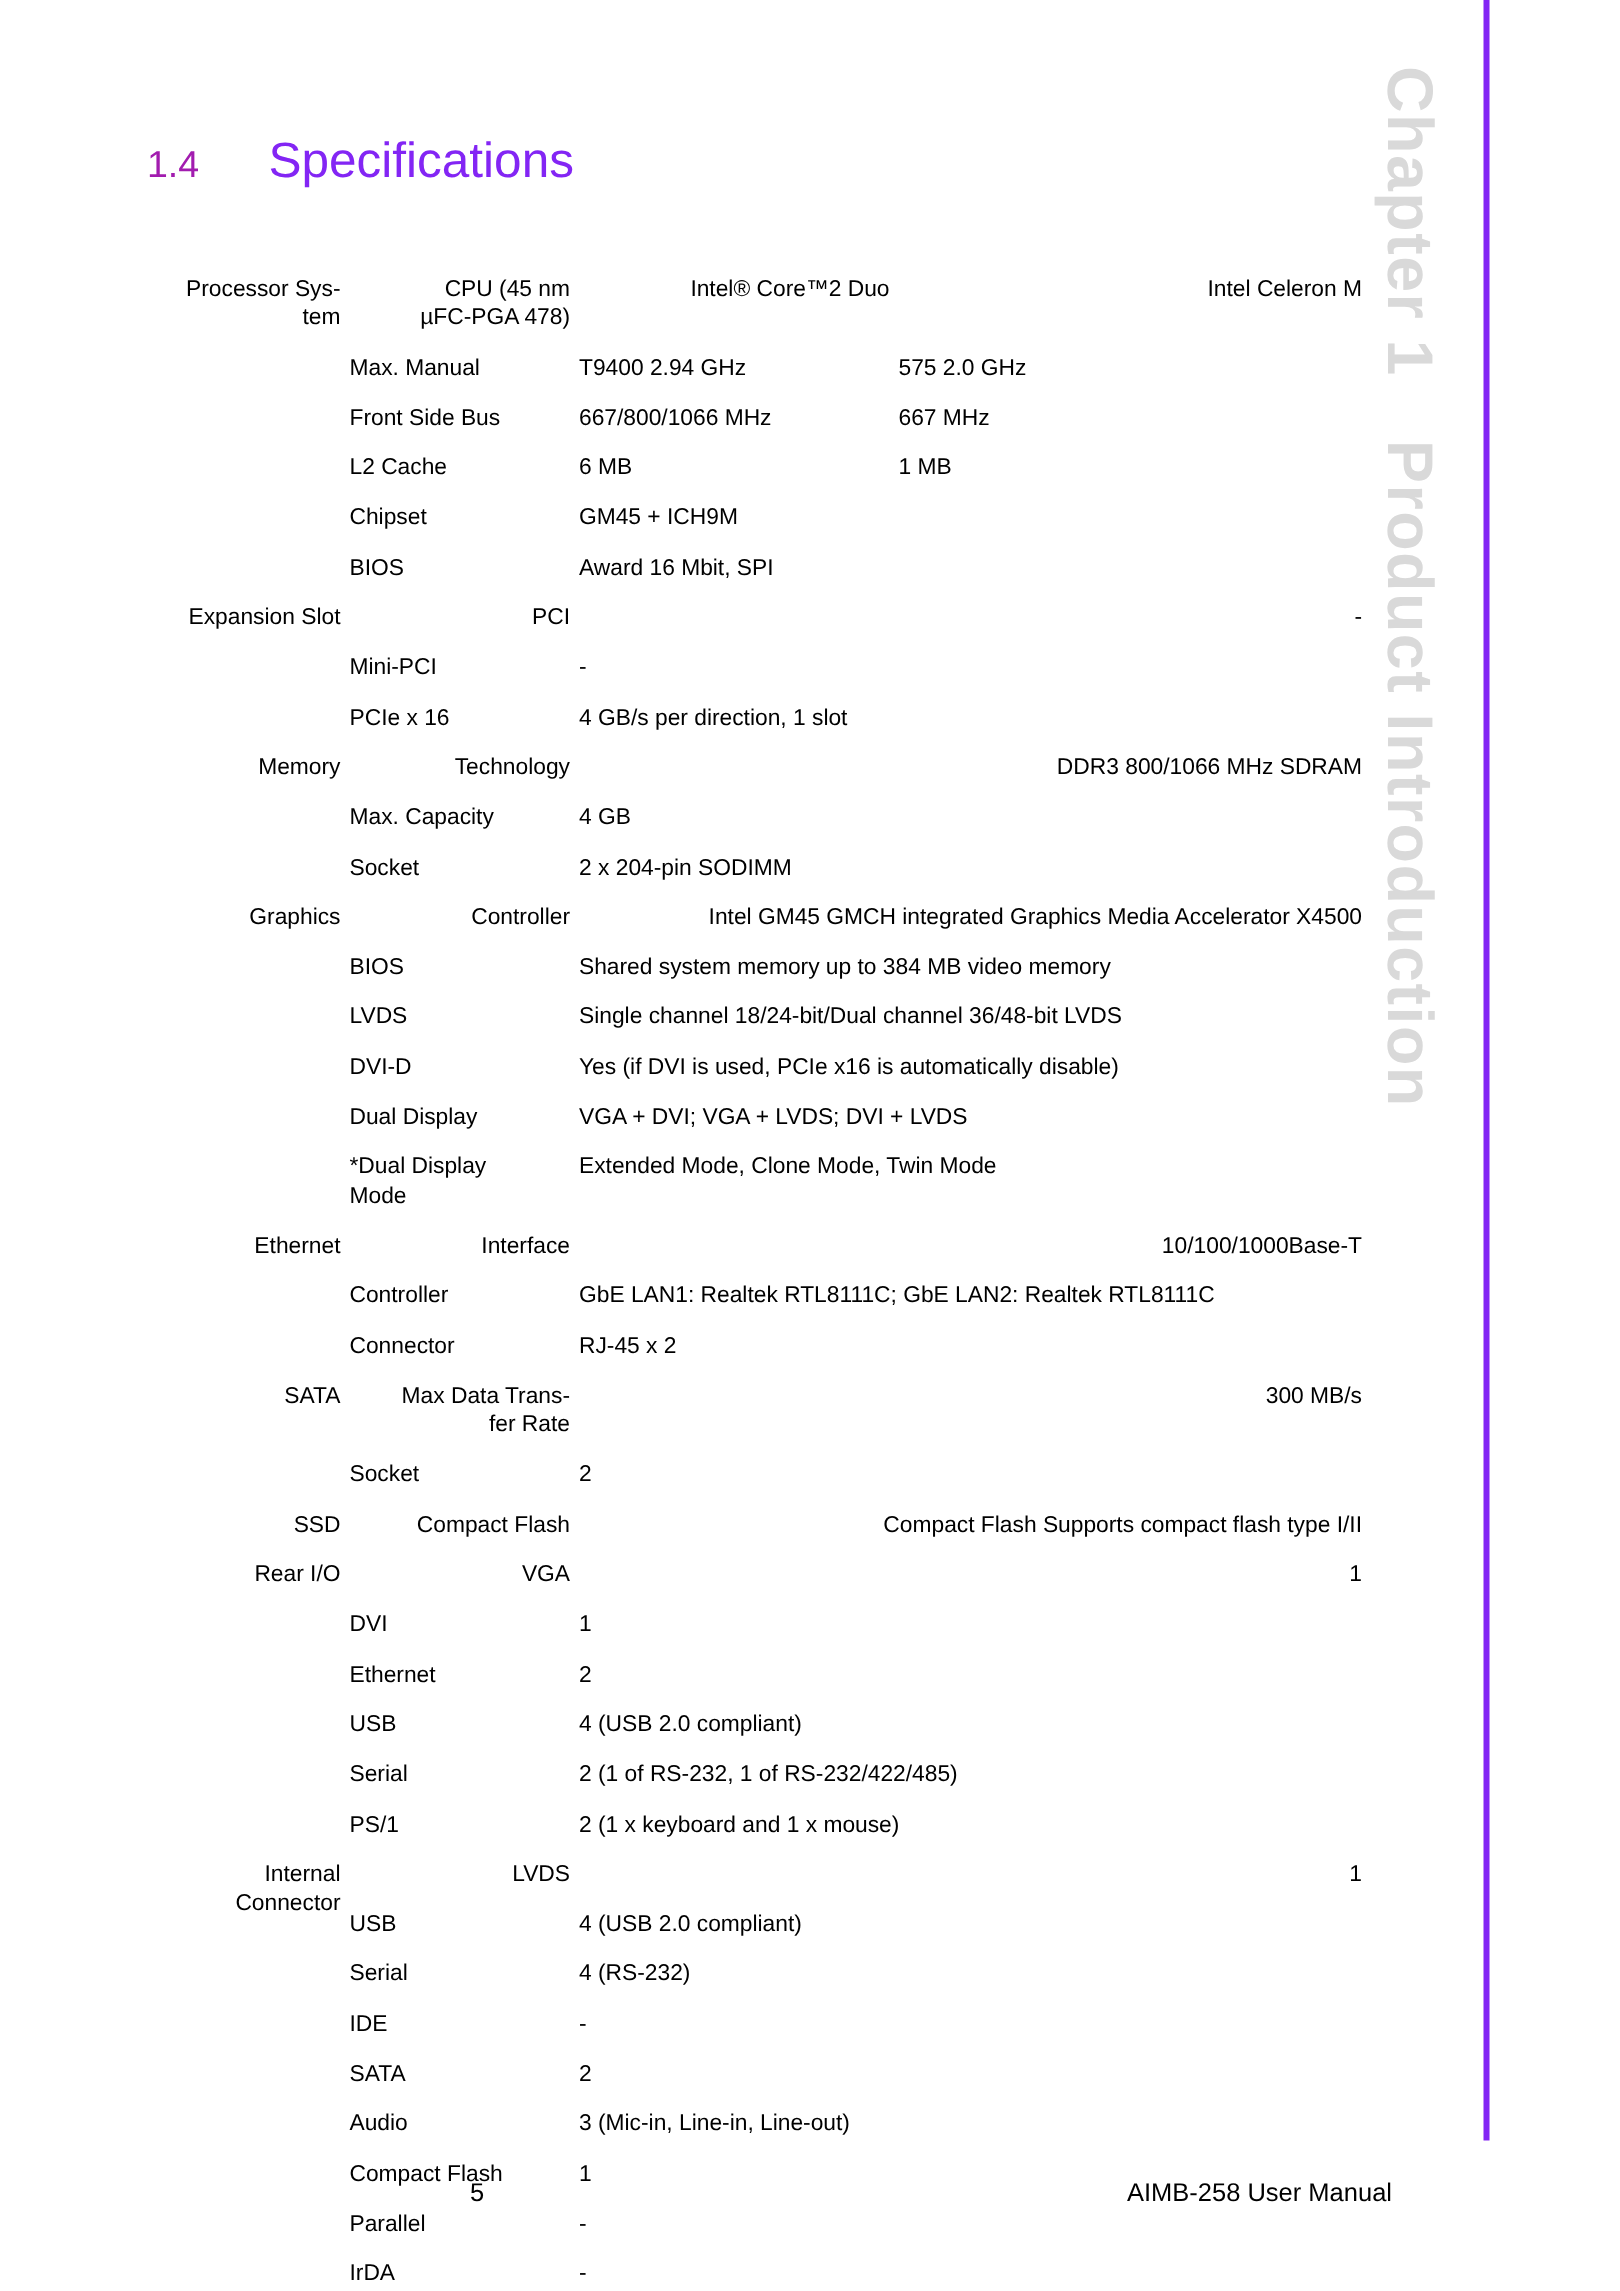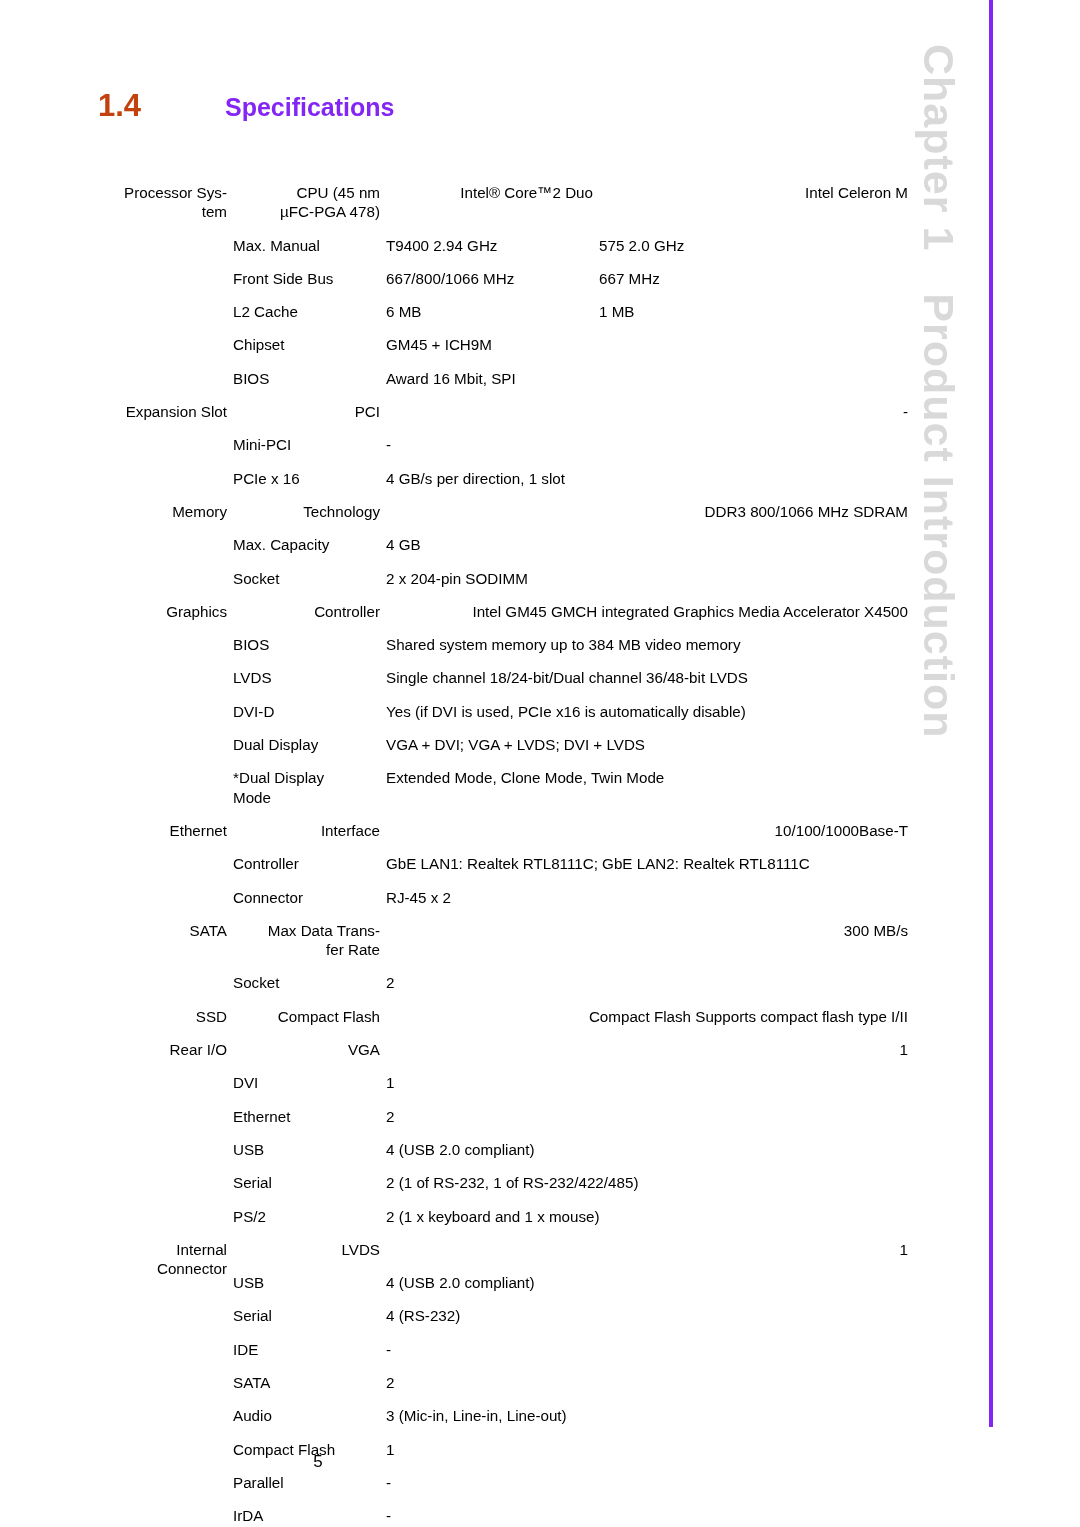--- a/index.html
+++ b/index.html
@@ -55,30 +55,29 @@
 
   
   #heading {
     position: absolute;
     left: 98px;
     top: 88px;
     display: flex;
     align-items: baseline;
   }
   #heading .num {
-    font-size: 31px;
-    font-weight: bold;
-    color: #c2410c;
+    font-size: 25px;
+    font-weight: normal;
+    color: #a21caf;
     width: 81px;
   }
   #heading .title {
-    font-size: 25px;
-    font-weight: bold;
+    font-size: 33px;
+    font-weight: normal;
     color: #8325f4;
-    margin-left: 46px;
   }
 
   
   #spec-table {
     position: absolute;
     left: 98px;
     top: 176px;
     width: 816px;
     border-collapse: collapse;
     table-layout: fixed;
@@ -275,21 +274,21 @@
       </tr>
       <tr class="row-top">
         <td class="item">USB</td>
         <td class="val" colspan="2">4 (USB 2.0 compliant)</td>
       </tr>
       <tr class="row-top">
         <td class="item">Serial</td>
         <td class="val" colspan="2">2 (1 of RS-232, 1 of RS-232/422/485)</td>
       </tr>
       <tr class="row-top">
-        <td class="item">PS/2</td>
+        <td class="item">PS/1</td>
         <td class="val" colspan="2">2 (1 x keyboard and 1 x mouse)</td>
       </tr>
       <tr class="grp-top">
         <td class="grp" rowspan="11">Internal<br>Connector</td>
         <td class="item">LVDS</td>
         <td class="val" colspan="2">1</td>
       </tr>
       <tr class="row-top">
         <td class="item">USB</td>
         <td class="val" colspan="2">4 (USB 2.0 compliant)</td>
@@ -320,13 +319,14 @@
       </tr>
       <tr class="row-top">
         <td class="item">IrDA</td>
         <td class="val" colspan="2">-</td>
       </tr>
     </tbody>
 </table>
 
 <div id="footer">
   <div class="page-no">5</div>
+  <div class="manual">AIMB-258 User Manual</div>
 </div>
 
 </body></html>

